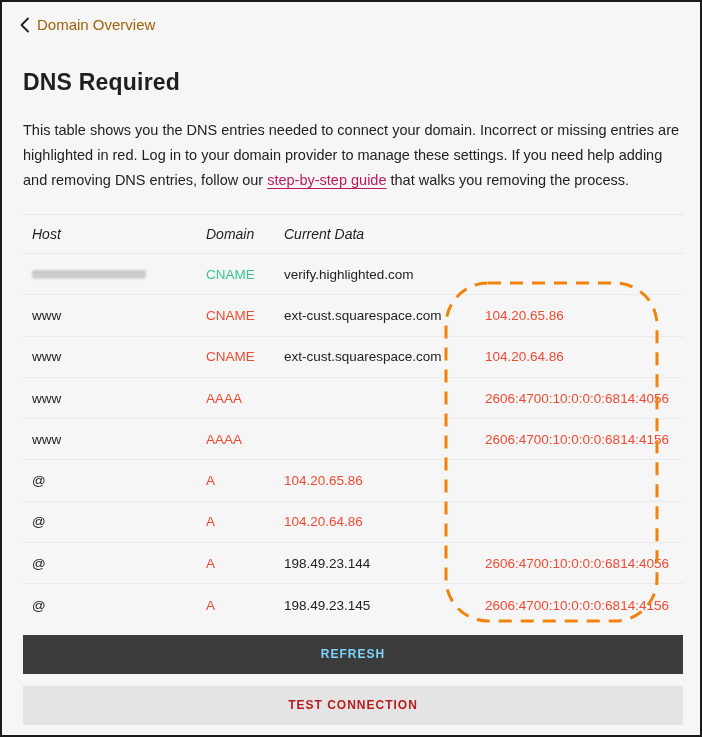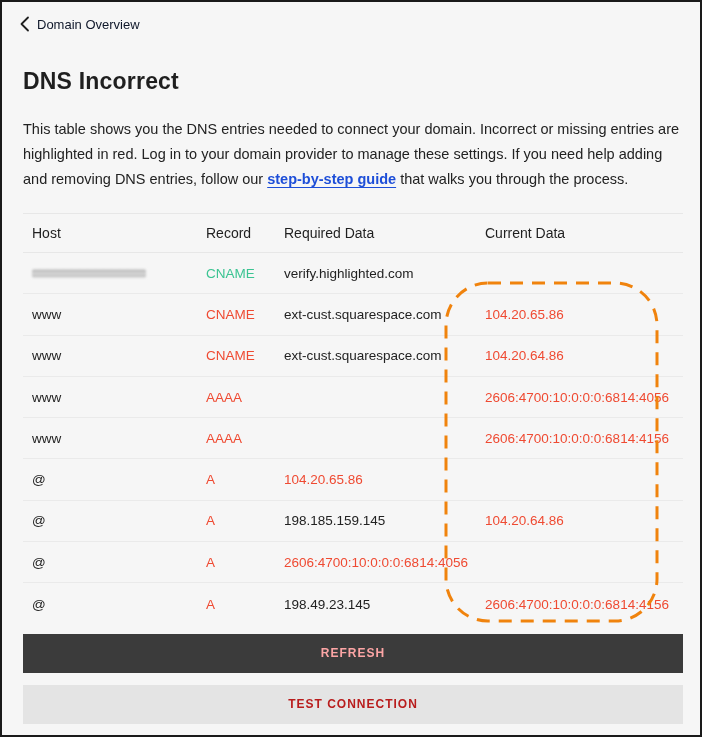--- a/index.html
+++ b/index.html
@@ -7,82 +7,81 @@
   body { font-family:"Liberation Sans", sans-serif; }
   .frame {
     position:relative; width:702px; height:737px;
     background:#f6f6f6; border:2px solid #1a1a1a; overflow:hidden;
   }
   .back-row {
     display:flex; align-items:center; gap:7px;
     margin:14px 0 0 17px; cursor:pointer;
   }
   .back-row .chev { display:flex; align-items:center; }
-  .back-label { font-size:13px; color:#0f172a; }
+  .back-label { font-size:15px; color:#a16207; }
   h1.page-title {
     margin:36px 0 0 21px; font-size:23px; font-weight:700; color:#1f1f1f;
     letter-spacing:0.2px;
   }
   p.desc {
     margin:22px 21px 0 21px; width:660px;
     font-size:14.5px; line-height:25px; color:#222;
   }
-  p.desc a { color:#1d4ed8; text-decoration:underline; text-underline-offset:3px; cursor:pointer;font-weight:bold; }
+  p.desc a { color:#be185d; text-decoration:underline; text-underline-offset:3px; cursor:pointer; }
   .dns-table { margin:21px 21px 0 21px; width:660px; }
   .t-row {
     display:grid; grid-template-columns:174px 78px 201px 1fr;
     align-items:center; padding-left:9px; height:41.3px;
     font-size:13.5px; color:#222;
   }
   .t-head {
     height:40px; font-size:14px; font-weight:500; color:#1f1f1f;
-    border-top:1px solid #e7e7e7; border-bottom:1px solid #e7e7e7;
+    border-top:1px solid #e7e7e7; border-bottom:1px solid #e7e7e7;font-style:italic;
   }
   .t-row.data { border-bottom:1px solid #eaeaea; }
   .t-row.data:last-child { border-bottom:none; }
   .c-correct { color:#3bc492; }
   .c-incorrect { color:#ef4a32; }
   .host-blur {
     width:114px; height:9px; border-radius:2px;
     background:linear-gradient(180deg,#d4d4d4 0%,#bfbfbf 28%,#dadada 50%,#c3c3c3 72%,#e0e0e0 100%);
     filter:blur(1.2px);
   }
   .btn {
     display:flex; align-items:center; justify-content:center;
     width:660px; height:39px; margin:0 21px;
     font-size:12px; font-weight:700; letter-spacing:1px; cursor:pointer;
     border:none; font-family:"Liberation Sans", sans-serif;
   }
-  .btn-dark { margin-top:9px; background:#3b3b3b; color:#fca5a5; }
+  .btn-dark { margin-top:9px; background:#3b3b3b; color:#7dd3fc; }
   .btn-light { margin-top:12px; background:#e4e4e4; color:#b91c1c; }
   .highlight-svg { position:absolute; left:441px; top:278px; pointer-events:none; }
 </style>
 </head>
 <body>
 
 <div class="frame">
 
   <div class="back-row">
     <span class="chev">
       <svg width="11" height="16" viewBox="0 0 11 16">
         <polyline points="9,1.5 2.5,8 9,14.5" fill="none" stroke="#1f1f1f" stroke-width="1.8" stroke-linecap="round" stroke-linejoin="round"></polyline>
       </svg>
     </span>
     <span class="back-label">Domain Overview</span>
   </div>
 
-  <h1 class="page-title">DNS Incorrect</h1>
+  <h1 class="page-title">DNS Required</h1>
 
-  <p class="desc"><span>This table shows you the DNS entries needed to connect your domain. Incorrect or missing entries are highlighted in red. Log in to your domain provider to manage these settings. If you need help adding and removing DNS entries, follow our </span><a>step-by-step guide</a><span> that walks you through the process.</span></p>
+  <p class="desc"><span>This table shows you the DNS entries needed to connect your domain. Incorrect or missing entries are highlighted in red. Log in to your domain provider to manage these settings. If you need help adding and removing DNS entries, follow our </span><a>step-by-step guide</a><span> that walks you removing the process.</span></p>
 
   <div class="dns-table">
     <div class="t-row t-head">
       <span>Host</span>
-      <span>Record</span>
-      <span>Required Data</span>
+      <span>Domain</span>
       <span>Current Data</span>
     </div>
     <div id="table-body">
         <div class="t-row data">
           <span>
             <span class="host-blur" style="display: block;"></span>
           </span>
           <span class="c-correct">CNAME</span>
           <span>verify.highlighted.com</span>
         </div>
@@ -111,26 +110,26 @@
           <span class="c-incorrect">2606:4700:10:0:0:0:6814:4156</span>
         </div>
         <div class="t-row data">
           <span>@</span>
           <span class="c-incorrect">A</span>
           <span class="c-incorrect">104.20.65.86</span>
         </div>
         <div class="t-row data">
           <span>@</span>
           <span class="c-incorrect">A</span>
-          <span>198.185.159.145</span>
           <span class="c-incorrect">104.20.64.86</span>
         </div>
         <div class="t-row data">
           <span>@</span>
           <span class="c-incorrect">A</span>
+          <span>198.49.23.144</span>
           <span class="c-incorrect">2606:4700:10:0:0:0:6814:4056</span>
         </div>
         <div class="t-row data">
           <span>@</span>
           <span class="c-incorrect">A</span>
           <span>198.49.23.145</span>
           <span class="c-incorrect">2606:4700:10:0:0:0:6814:4156</span>
         </div>
       </div>
   </div>

